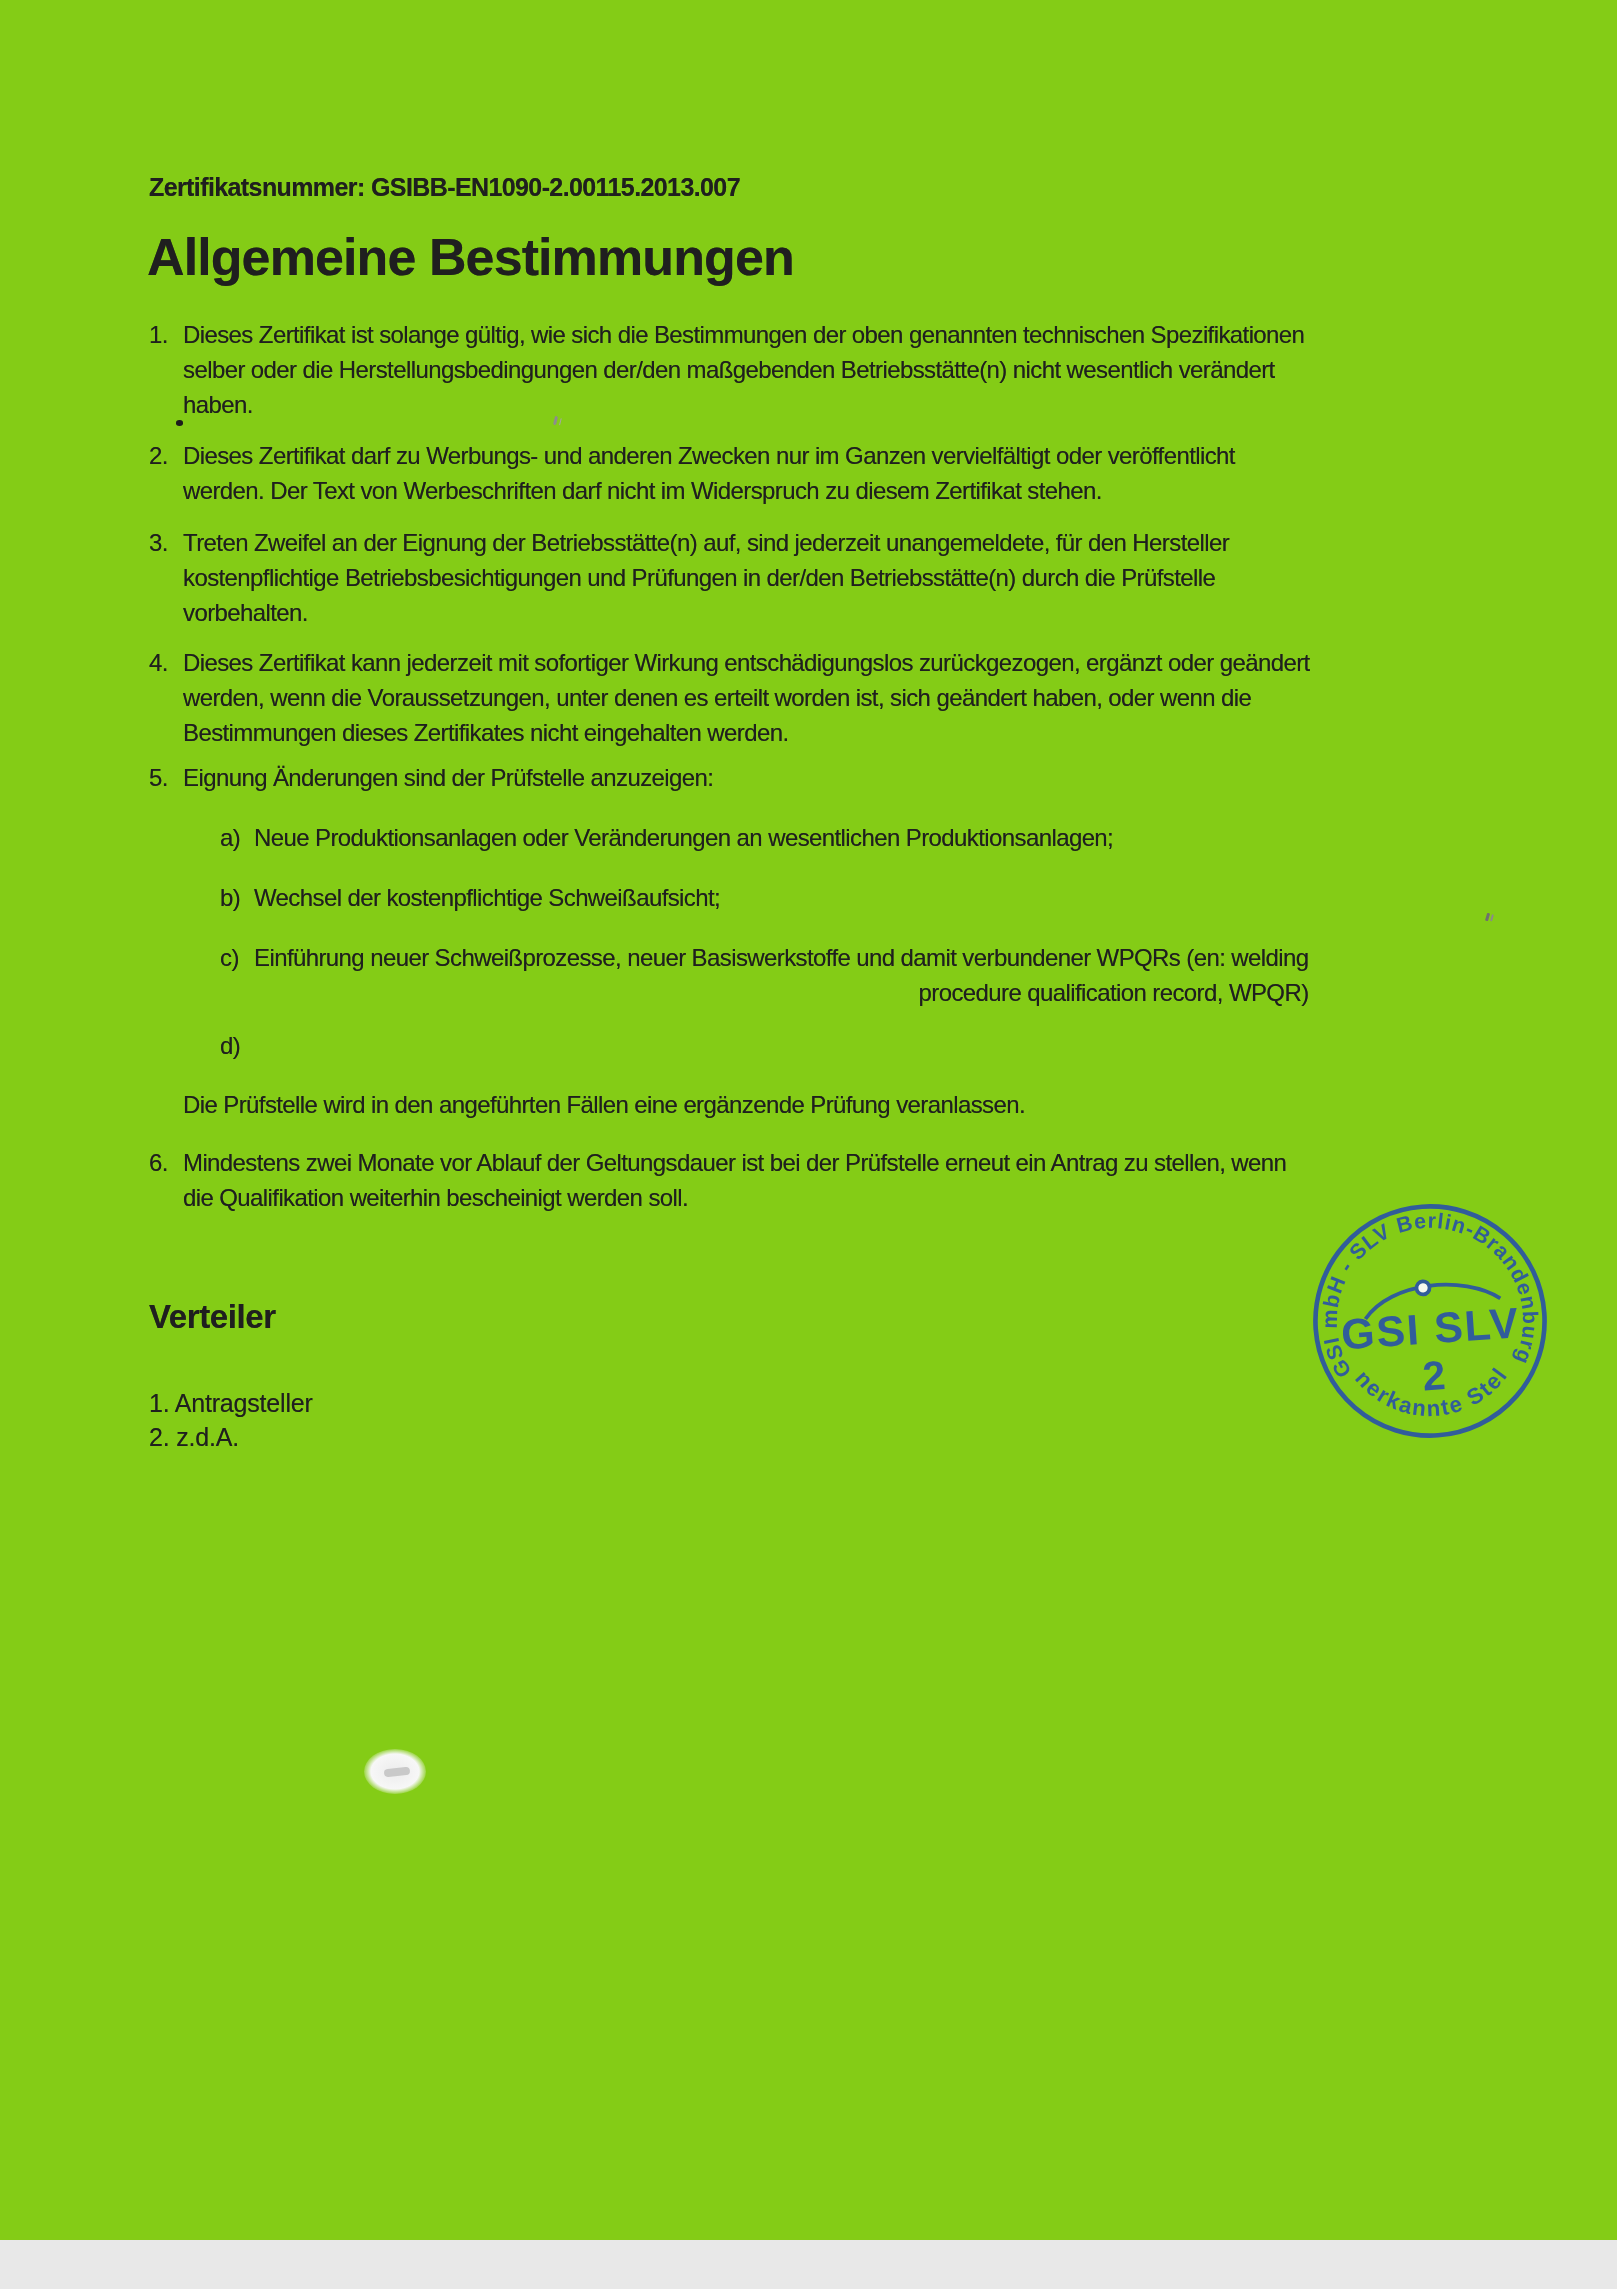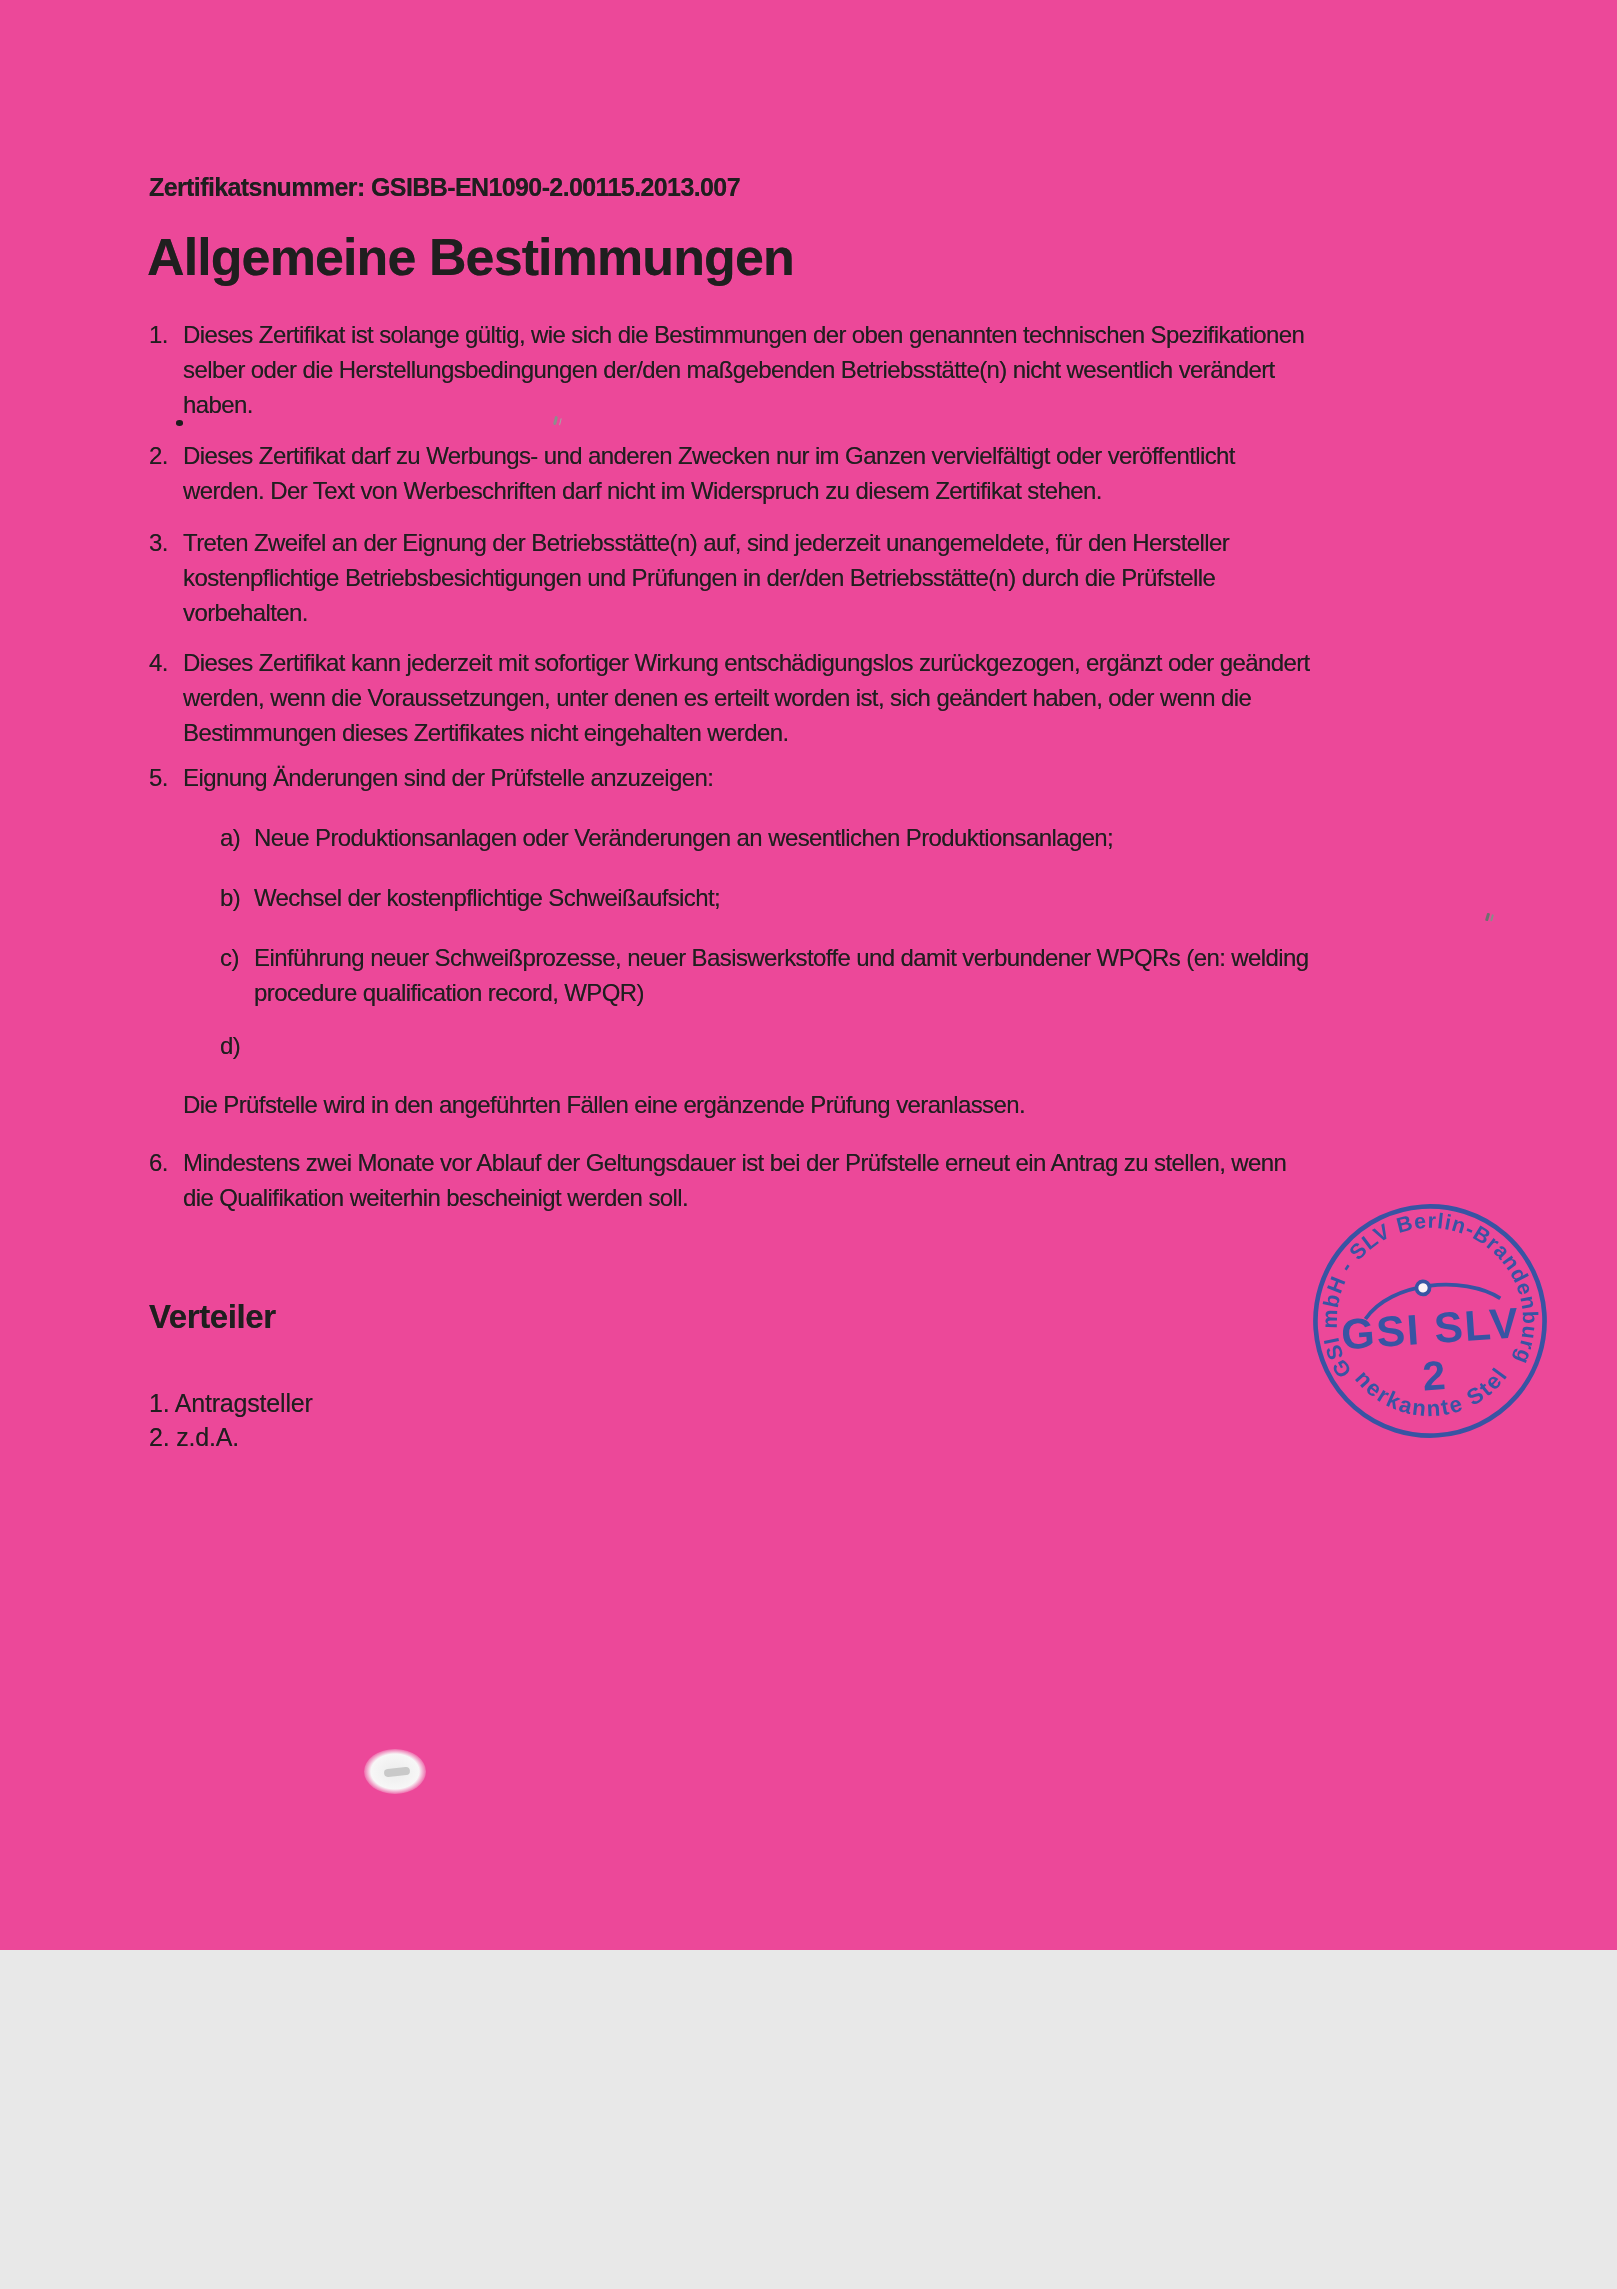--- a/index.html
+++ b/index.html
@@ -1,19 +1,19 @@
 <!DOCTYPE html>
 <html style="font-size:15px"><head>
 <meta charset="utf-8">
 <style>
   html,body{margin:0;padding:0;background:#e8e8e8;}
   .page{
     position:relative;
-    width:1617px;height:1950px;
-    background:#ec4899;
+    width:1617px;height:2240px;
+    background:#84cc16;
     font-family:"Liberation Sans", sans-serif;
     color:#1f1f1f;
     overflow:hidden;
   }
   .scan-text{
     position:absolute;
     white-space:pre-line;
     font-size:24px;
     line-height:35px;
     letter-spacing:-0.6px;
@@ -25,21 +25,21 @@
     text-shadow:0 0 0.5px rgba(15,15,15,0.6);
   }
   .doc-title{
     position:absolute;left:147px;top:227px;
     font-size:52px;font-weight:bold;letter-spacing:-0.9px;
     text-shadow:0 0 0.6px rgba(15,15,15,0.6);
   }
   .num{position:absolute;left:149px;}
   .itxt{left:183px;}
   .subnum{position:absolute;left:220px;}
-  .subtxt{left:254px;}
+  .subtxt{left:254px;text-align:right;}
   .verteiler-title{
     position:absolute;left:149px;top:1298px;
     font-size:33px;font-weight:bold;letter-spacing:-0.4px;
     text-shadow:0 0 0.5px rgba(15,15,15,0.6);
   }
   .verteiler-list{
     position:absolute;left:149px;top:1350px;
     font-size:25px;line-height:34px;letter-spacing:-0.2px;
     white-space:pre-line;
     text-shadow:0 0 0.4px rgba(25,25,25,0.5);

